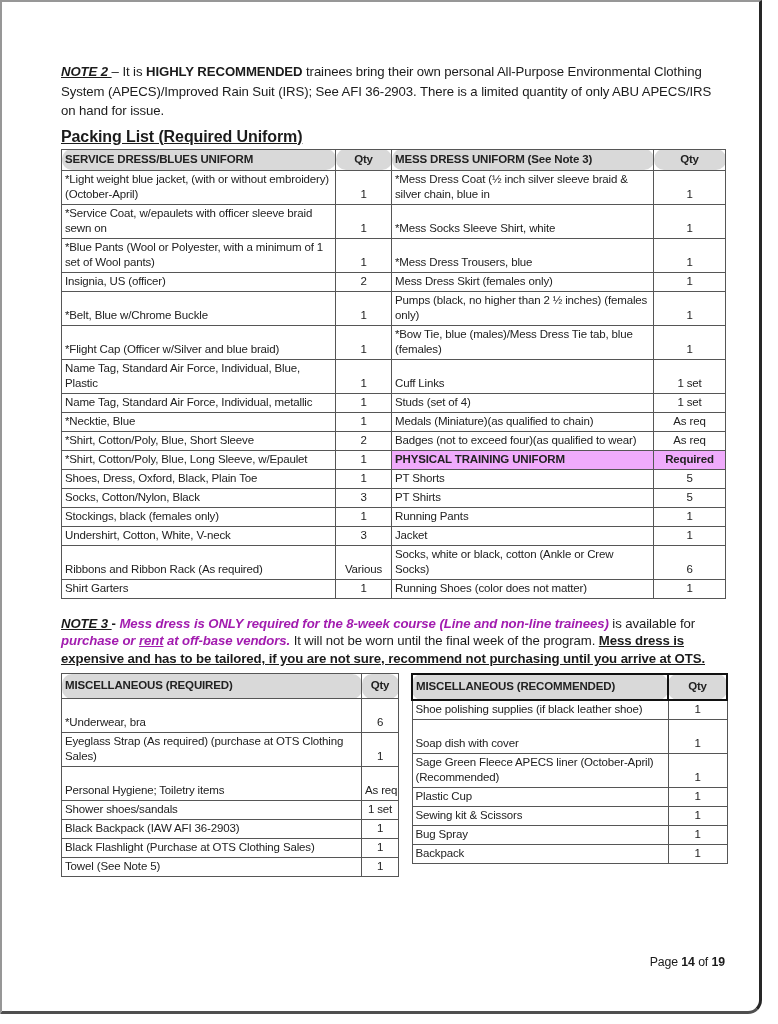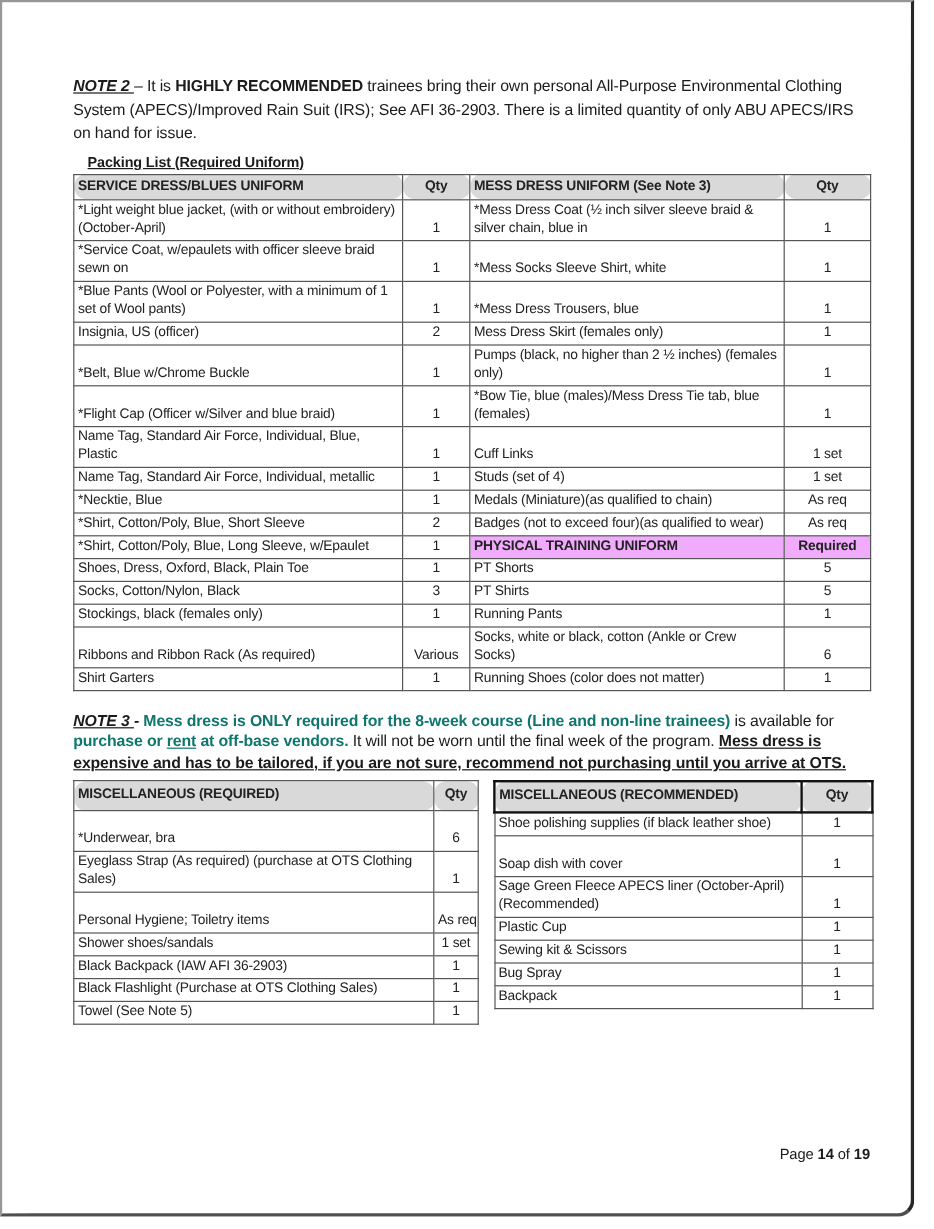--- a/index.html
+++ b/index.html
@@ -16,22 +16,22 @@
     border:2px solid #979797;
     border-right:3px solid #262626;
     border-bottom:3px solid #4f4f4f;
     border-radius:0 0 14px 0;
   }
   .content{position:absolute;left:59px;top:60px;width:664px;}
   .para{margin:0;font-size:13.2px;line-height:19.5px;letter-spacing:-0.1px;}
   .b{font-weight:bold;}
   .i{font-style:italic;}
   .u{text-decoration:underline;}
-  .red{color:#0f766e;}
-  .heading{margin:7px 0 3px 12px;font-size:12px;font-weight:bold;text-decoration:underline;letter-spacing:-0.1px;}
+  .red{color:#a21caf;font-style:italic;}
+  .heading{margin:7px 0 3px 0;font-size:16px;font-weight:bold;text-decoration:underline;letter-spacing:-0.1px;}
   table{border-collapse:collapse;table-layout:fixed;font-size:11.5px;line-height:15px;letter-spacing:-0.15px;color:#222;}
   td,th{border:1px solid #565656;padding:1px 3px 2px 3px;vertical-align:bottom;overflow:hidden;}
   th{background:#d9d9d9;font-weight:bold;text-align:left;vertical-align:middle;height:17px;border-radius:10px;}
   th.qty{text-align:center;}
   td.qty{text-align:center;white-space:nowrap;}
   td.sec-head{background:#f0abfc;font-weight:bold;}
   .main-tbl{width:664px;}
   .note3{margin-top:16px;line-height:17.6px;}
   .misc-row{display:flex;gap:12px;margin-top:6px;align-items:flex-start;}
   #misc-required{width:337px;}
@@ -148,20 +148,26 @@
             <td class="item">PT Shirts</td>
             <td class="qty">5</td>
           </tr>
           <tr>
             <td class="item">Stockings, black (females   only)</td>
             <td class="qty">1</td>
             <td class="item">Running Pants</td>
             <td class="qty">1</td>
           </tr>
           <tr>
+            <td class="item">Undershirt, Cotton, White, V-neck</td>
+            <td class="qty">3</td>
+            <td class="item">Jacket</td>
+            <td class="qty">1</td>
+          </tr>
+          <tr>
             <td class="item">Ribbons  and Ribbon Rack (As  required)</td>
             <td class="qty">Various</td>
             <td class="item">Socks, white or black, cotton (Ankle or Crew Socks)</td>
             <td class="qty">6</td>
           </tr>
           <tr>
             <td class="item">Shirt Garters</td>
             <td class="qty">1</td>
             <td class="item">Running Shoes (color does not matter)</td>
             <td class="qty">1</td>

